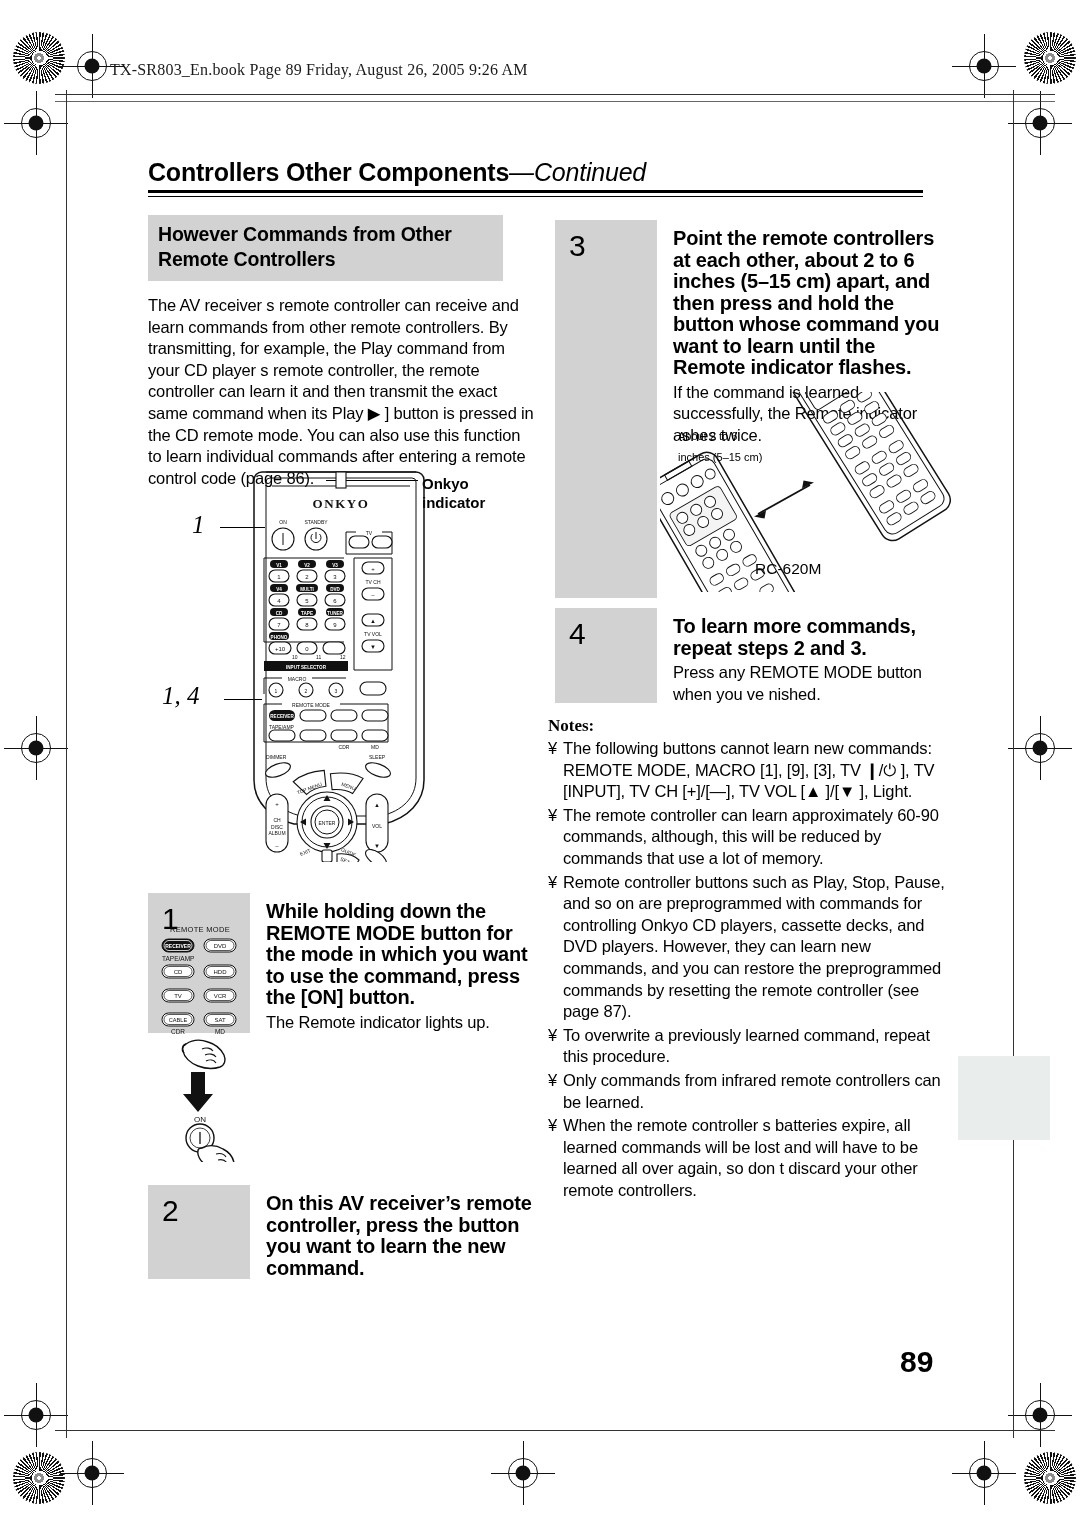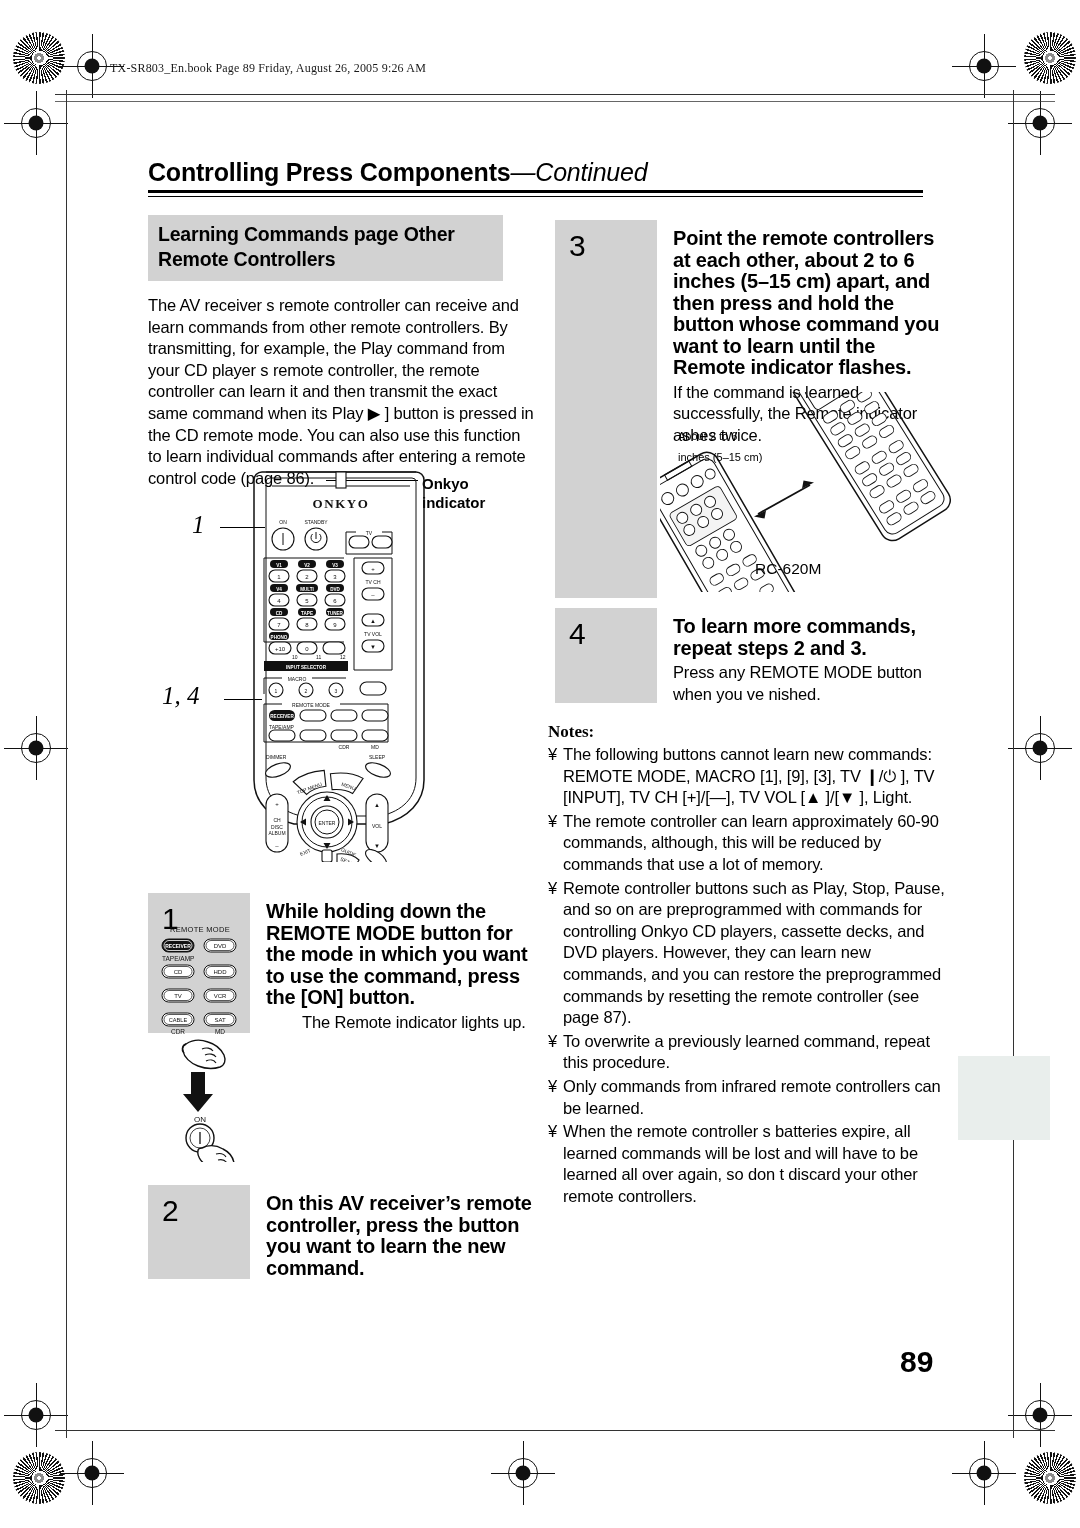--- a/index.html
+++ b/index.html
@@ -14,21 +14,21 @@
   .reg-h{position:absolute;height:1.2px;background:#111;}
   .reg-v{position:absolute;width:1.2px;background:#111;}
   .rosette{position:absolute;width:52px;height:52px;border-radius:50%;
       background:
         radial-gradient(circle at 50% 50%, #fff 0 5%, #8d8d8d 5% 14%, #fff 14% 20%, transparent 20%),
         repeating-conic-gradient(#111 0deg 4deg, #fff 4deg 8deg);}
   .cropline{position:absolute;background:#333;}
 
   
   .filehdr{position:absolute;left:110px;top:61px;font-family:"Liberation Serif",serif;
-           font-size:12px;letter-spacing:.2px;color:#1a1a1a;white-space:nowrap;}
+           font-size:16px;letter-spacing:.2px;color:#1a1a1a;white-space:nowrap;}
 
   .page-title{position:absolute;left:148px;top:158px;width:775px;
               font-size:25px;font-weight:bold;letter-spacing:-.2px;color:#000;}
   .page-title i{font-weight:normal;font-style:italic;}
   .title-rule{position:absolute;left:148px;top:190px;width:775px;height:3px;background:#000;}
   .title-rule2{position:absolute;left:148px;top:196px;width:775px;height:1.3px;background:#000;}
 
   
   .col-left{position:absolute;left:148px;top:215px;width:388px;}
 
@@ -140,28 +140,28 @@
   <div class="cropline" style="left:55px;top:94px;width:1000px;height:1px;"></div>
   <div class="cropline" style="left:55px;top:1430px;width:1000px;height:1px;"></div>
   <div class="cropline" style="left:66px;top:90px;width:1px;height:1348px;"></div>
   <div class="cropline" style="left:1013px;top:90px;width:1px;height:1348px;"></div>
   <div class="cropline" style="left:55px;top:101px;width:1000px;height:1px;opacity:.75;"></div>
 </div>
 
 <div class="filehdr">TX-SR803_En.book  Page 89  Friday, August 26, 2005  9:26 AM</div>
 
 <div class="page-title">
-  <span>Controlling Press Components</span><i>—Continued</i>
+  <span>Controllers Other Components</span><i>—Continued</i>
 </div>
 <div class="title-rule"></div>
 <div class="title-rule2"></div>
 
 <div class="col-left">
 
-  <div class="sec-head">Learning Commands page Other Remote Controllers</div>
+  <div class="sec-head">However Commands from Other Remote Controllers</div>
 
   <div class="body-p">The AV receiver s remote controller can receive and learn commands from other remote controllers. By transmitting, for example, the Play command from your CD player s remote controller, the remote controller can learn it and then transmit the exact same command when its Play ▶ ] button is pressed in the CD remote mode. You can also use this function to learn individual commands after entering a remote control code (page 86).</div>
 </div>
 
 <div style="position:absolute;left:148px;top:462px;width:390px;height:400px;">
 
   <div class="callout" style="left:44px;top:49px;">1</div>
   <div class="leader" style="left:72px;top:65px;width:45px;"></div>
 
   <div class="callout" style="left:14px;top:220px;">1, 4</div>
@@ -338,21 +338,21 @@
     <text class="tiny" x="112" y="402" text-anchor="middle" transform="rotate(25 112 402)">SET UP</text>
     <ellipse class="kf" cx="140" cy="396" rx="12" ry="6" transform="rotate(35 140 396)"></ellipse>
   </svg>
 </div>
 
 <div style="position:absolute;left:148px;top:893px;width:390px;">
   <div class="step">
     <div class="step-num">1</div>
     <div class="step-body">
       <div class="b">While holding down the REMOTE MODE button for the mode in which you want to use the command, press the [ON] button.</div>
-      <div class="n" style="margin-top:3px;margin-left:36px;">The Remote indicator lights up.</div>
+      <div class="n" style="margin-top:3px;">The Remote indicator lights up.</div>
     </div>
   </div>
 </div>
 
 <div style="position:absolute;left:148px;top:893px;width:102px;height:373px;background:#d2d2d2;z-index:-1;"></div>
 <div style="position:absolute;left:148px;top:1185px;width:102px;height:81px;background:#d2d2d2;z-index:-1;"></div>
 
 <div style="position:absolute;left:150px;top:922px;width:100px;height:240px;">
   <svg width="100" height="240" viewBox="0 0 100 240">
     <text x="50" y="10" text-anchor="middle" font-family="Liberation Sans, sans-serif" font-size="7.5" fill="#111" letter-spacing=".3">REMOTE MODE</text>
@@ -528,21 +528,21 @@
   <div class="step">
     <div class="step-num" style="background:transparent;">4</div>
     <div class="step-body" style="width:293px;">
       <div class="b">To learn more commands, repeat steps 2 and 3.</div>
       <div class="n" style="margin-top:3px;">Press any REMOTE MODE button when you ve  nished.</div>
     </div>
   </div>
 </div>
 
 <div style="position:absolute;left:548px;top:712px;width:400px;">
-  <div class="notes-h" style="margin-top:10px;">Notes:</div>
+  <div class="notes-h" style="margin-top:4px;">Notes:</div>
   <div class="note">
     <div class="bul">¥</div>
     <div class="txt">The following buttons cannot learn new commands: REMOTE MODE, MACRO [1], [9], [3], TV ❙/⏻ ], TV [INPUT], TV CH [+]/[—], TV VOL [▲ ]/[▼ ], Light.</div>
   </div>
   <div class="note">
     <div class="bul">¥</div>
     <div class="txt">The remote controller can learn approximately 60-90 commands, although, this will be reduced by commands that use a lot of memory.</div>
   </div>
   <div class="note">
     <div class="bul">¥</div>

